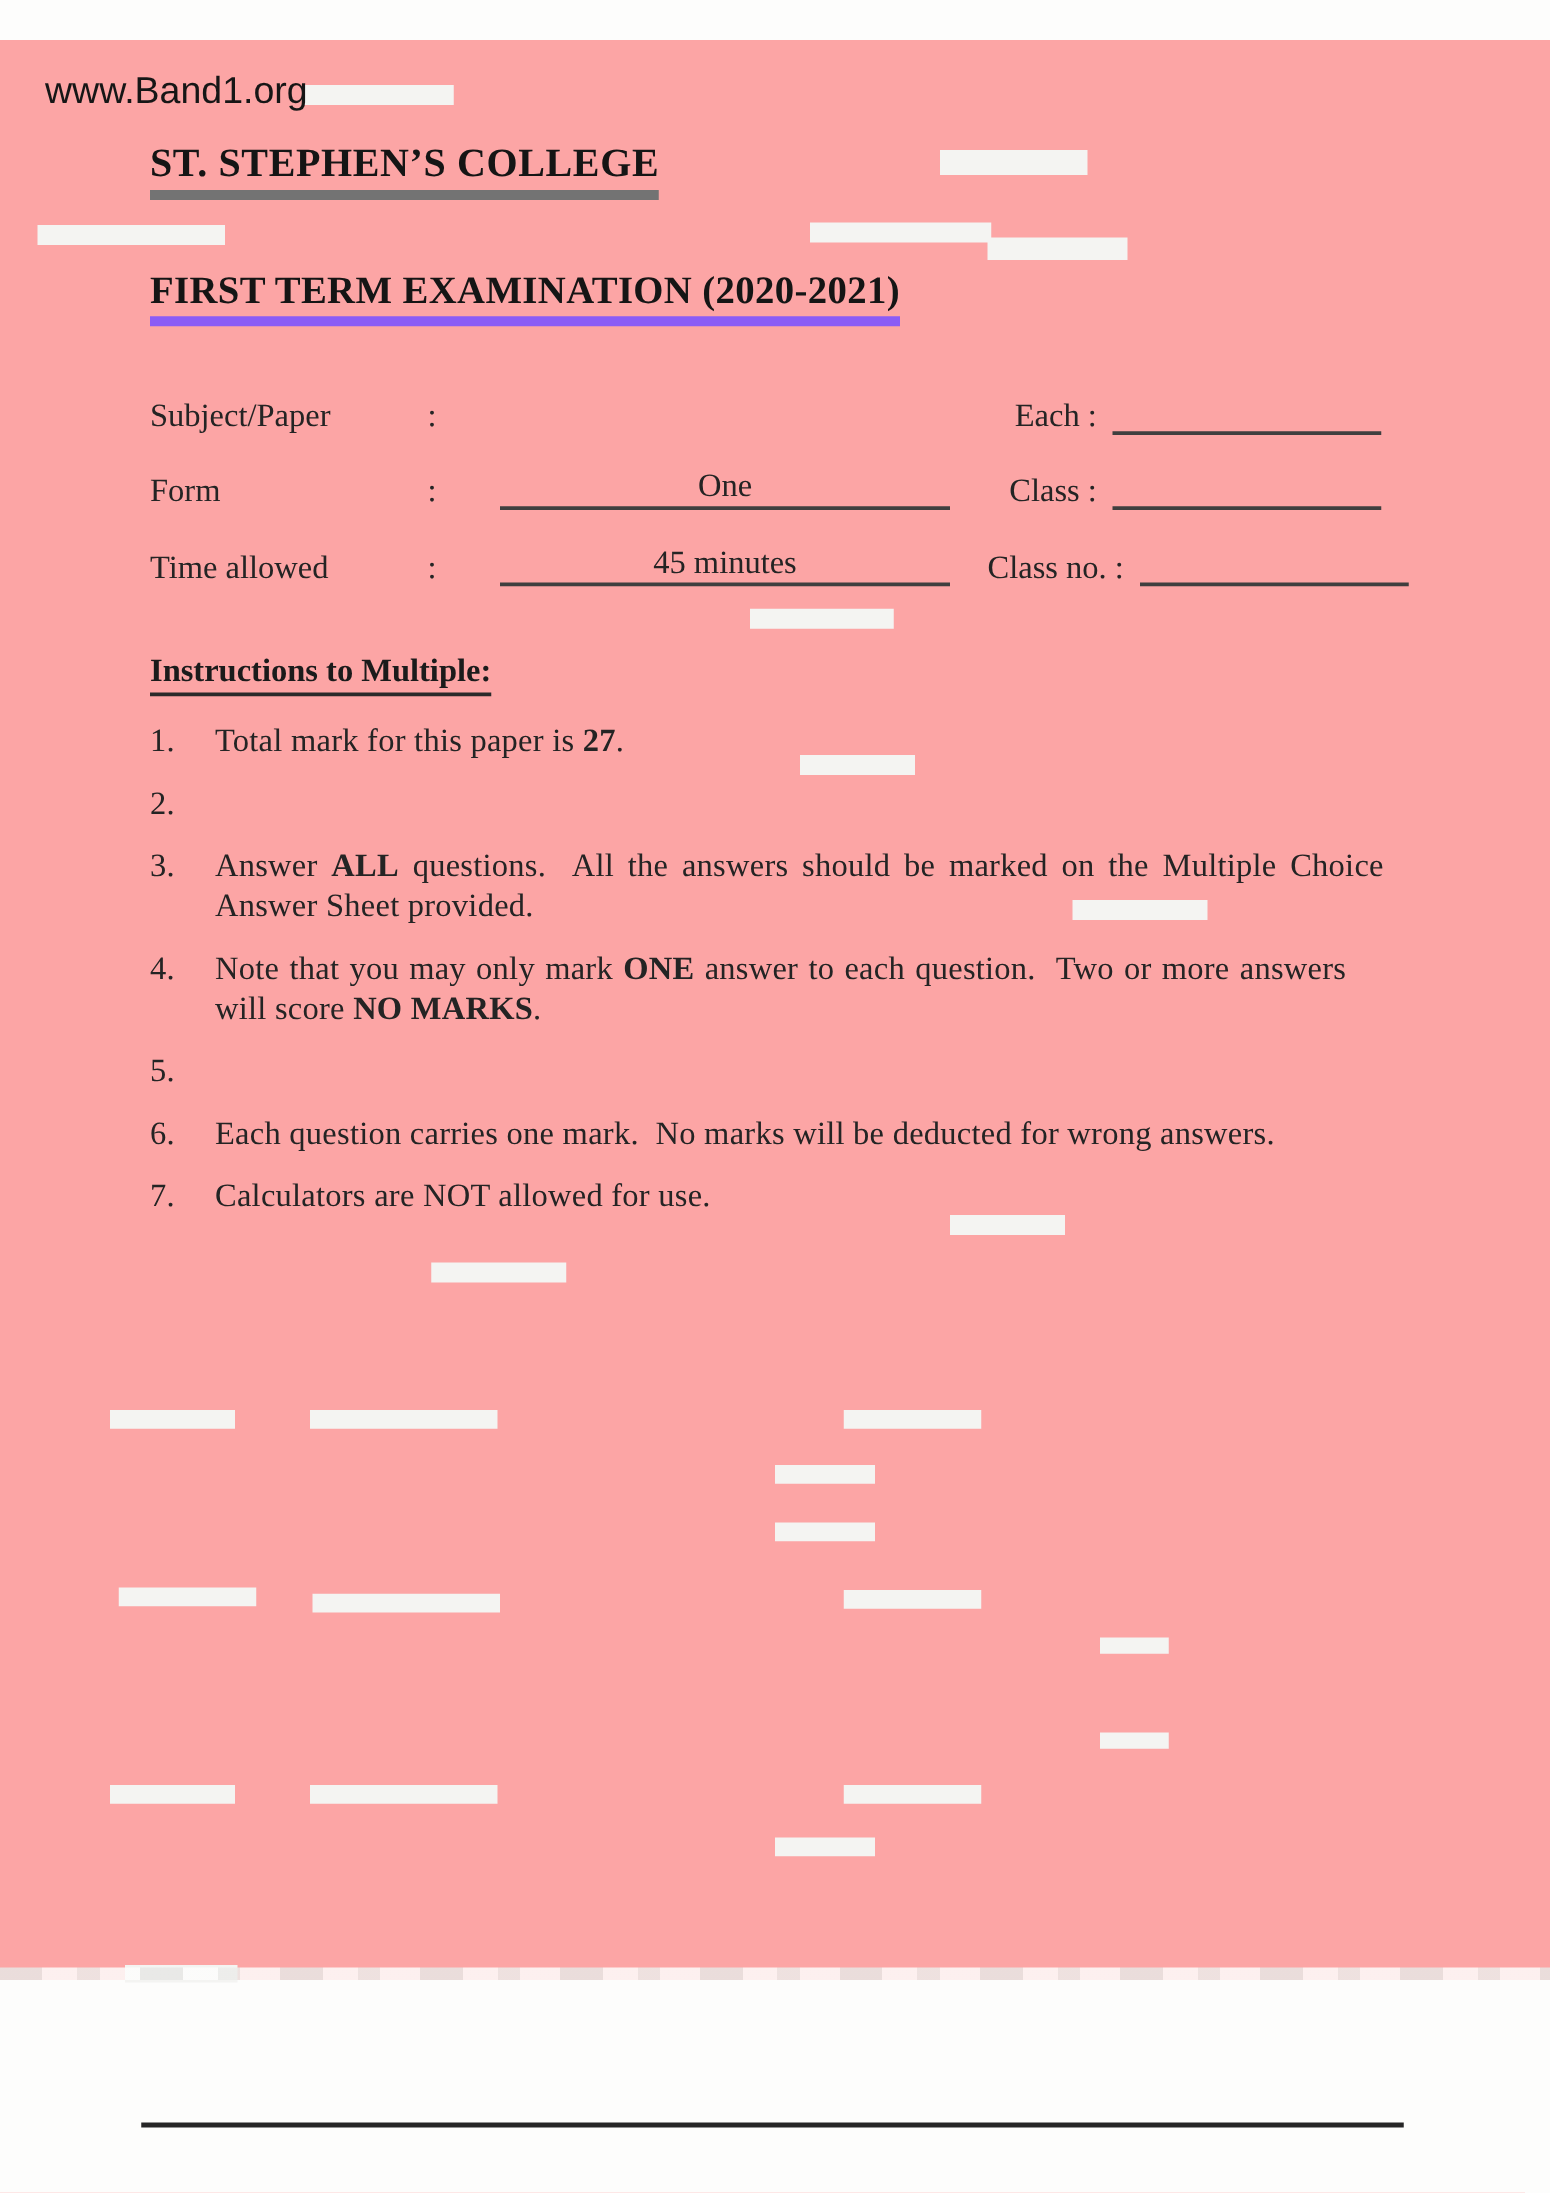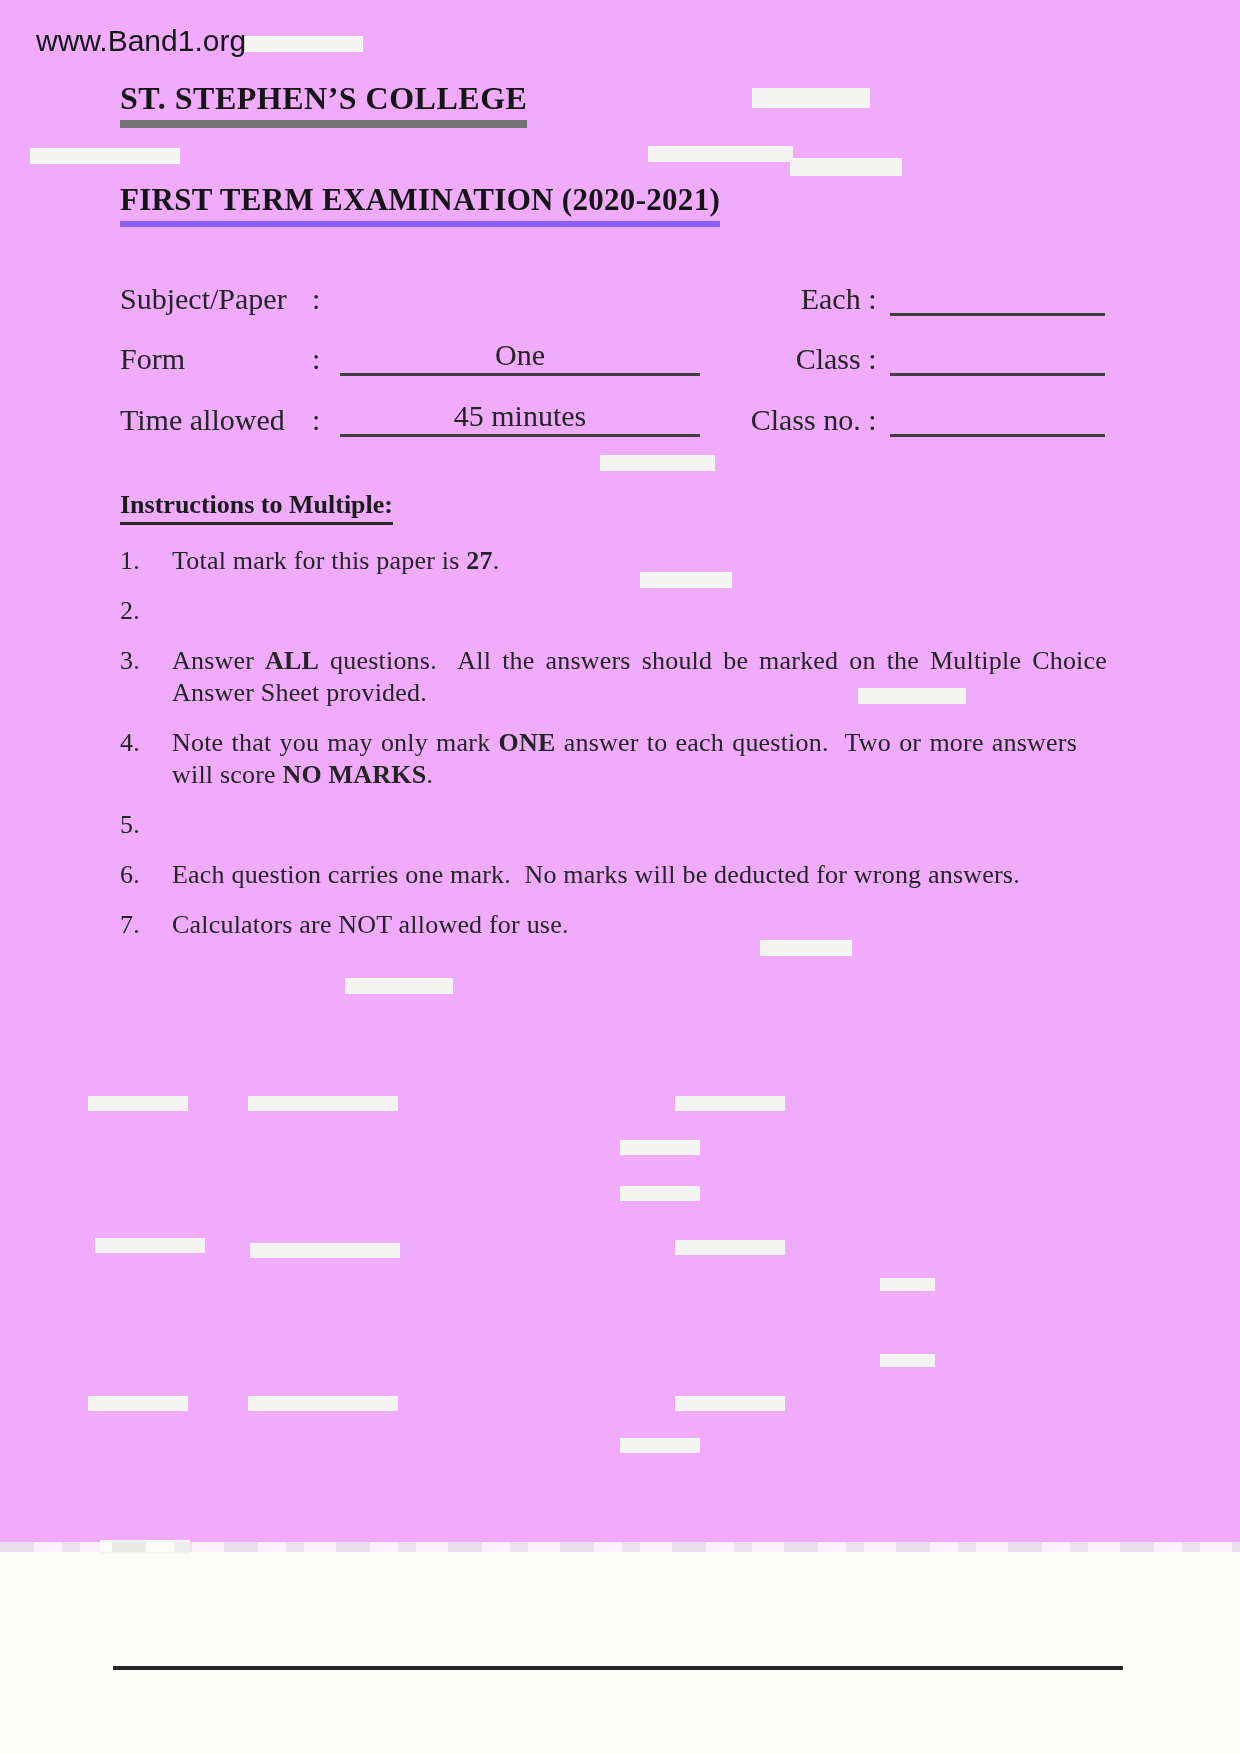--- a/index.html
+++ b/index.html
@@ -4,23 +4,24 @@
 <style>
   html, body {
     margin: 0; padding: 0;
     width: 1240px; height: 1754px;
     background: #fdfdfc;
     overflow: hidden;
   }
   .page {
     position: relative;
     width: 1240px; height: 1552px;
-    background: #f0abfc;
+    background: #fca5a5;
     font-family: "Liberation Serif", serif;
     color: #242424;
+    margin-top: 32px;
   }
   .watermark {
     position: absolute; left: 36px; top: 24px;
     font-family: "Liberation Sans", sans-serif;
     font-size: 30px; color: #161616;
   }
   .school-title {
     position: absolute; left: 120px; top: 80px;
   }
   .school-title span {
@@ -29,26 +30,27 @@
     letter-spacing: 0.5px;
     border-bottom: 8px solid #737373; padding-bottom: 3px;
   }
   .exam-title {
     position: absolute; left: 120px; top: 182px;
   }
   .exam-title span {
     display: inline-block;
     font-size: 31px; font-weight: bold; color: #151515;
     letter-spacing: 0.3px;
-    border-bottom: 6px solid #8b5cf6; padding-bottom: 3px;
+    border-bottom: 8px solid #8b5cf6; padding-bottom: 3px;
   }
   .irow {
     position: absolute; left: 120px; width: 985px; height: 40px;
     display: flex; align-items: flex-end;
-    font-size: 30px;
+    font-size: 26px;
+    gap: 30px;
   }
   .row1 { top: 276px; }
   .row2 { top: 336px; }
   .row3 { top: 397px; }
   .ilabel { width: 192px; flex: none; }
   .icolon { width: 16px; flex: none; }
   .ivalue {
     flex: none; width: 360px; margin-left: 12px;
     text-align: center;
     border-bottom: 3px solid #3f3f3f;

